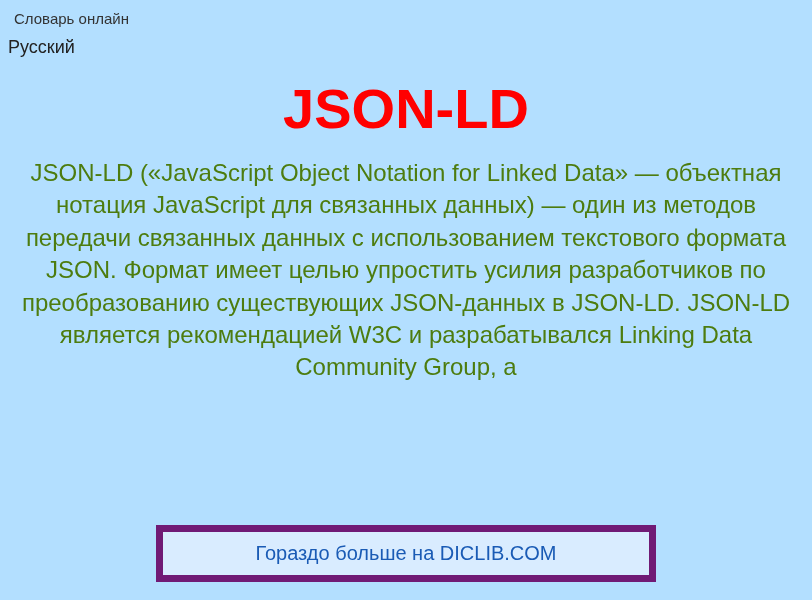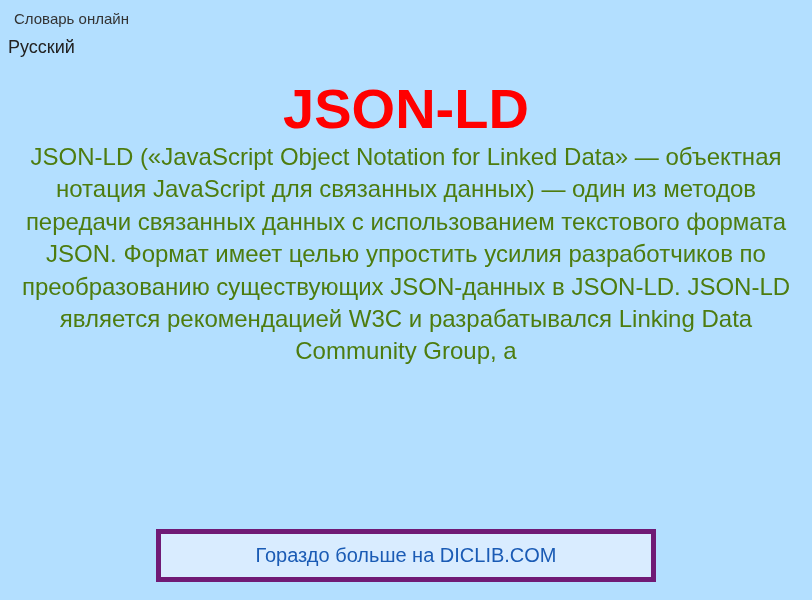--- a/index.html
+++ b/index.html
@@ -35,37 +35,38 @@
       font-size: 18px;
       color: #222;
       padding: 8px 0 0 8px;
     }
     .main-title {
       font-size: 56px;
       font-weight: bold;
       color: #ff0000;
       text-align: center;
       margin-top: 18px;
+      margin-bottom: 16px;
       font-family: Arial, sans-serif;
     }
     .description {
       font-size: 24px;
       color: #4d7c0f;
       line-height: 1.35;
       padding: 0 18px;
       text-align: center;
     }
     .footer-link-container {
       position: absolute;
       bottom: 18px;
       left: 50%;
       transform: translateX(-50%);
       width: 500px;
       background-color: #d9ecff;
-      border: 5px solid #701a75;
+      border: 7px solid #701a75;
       padding: 10px 20px;
       text-align: center;
     }
     .footer-link {
       font-size: 20px;
       color: #1a5bb5;
       text-decoration: none;
       cursor: pointer;
     }
   </style>

